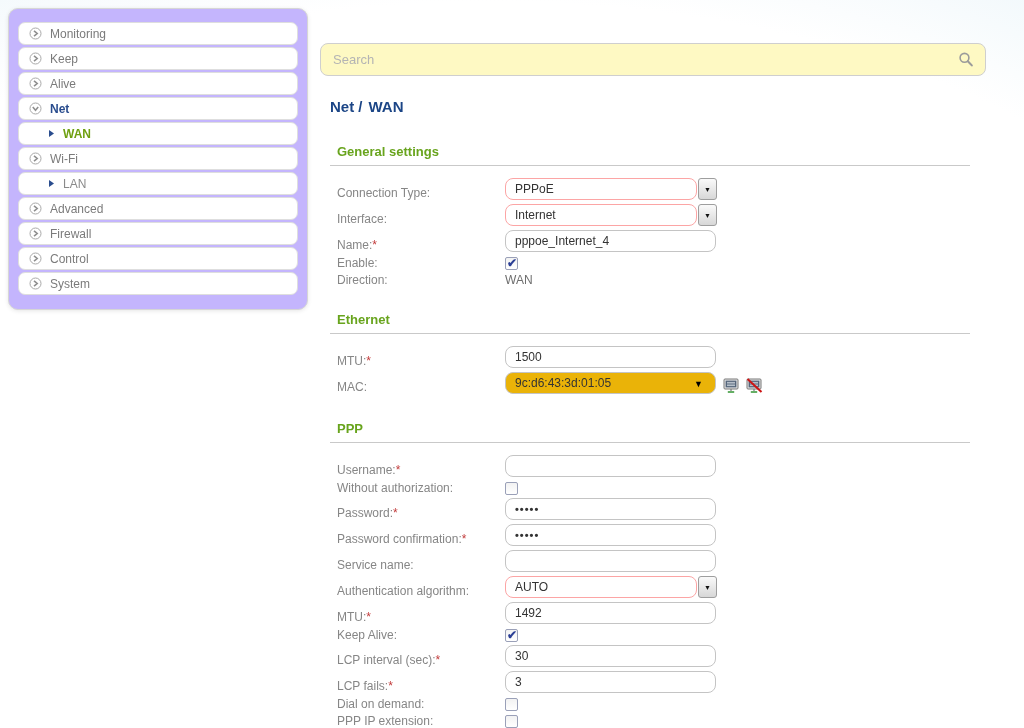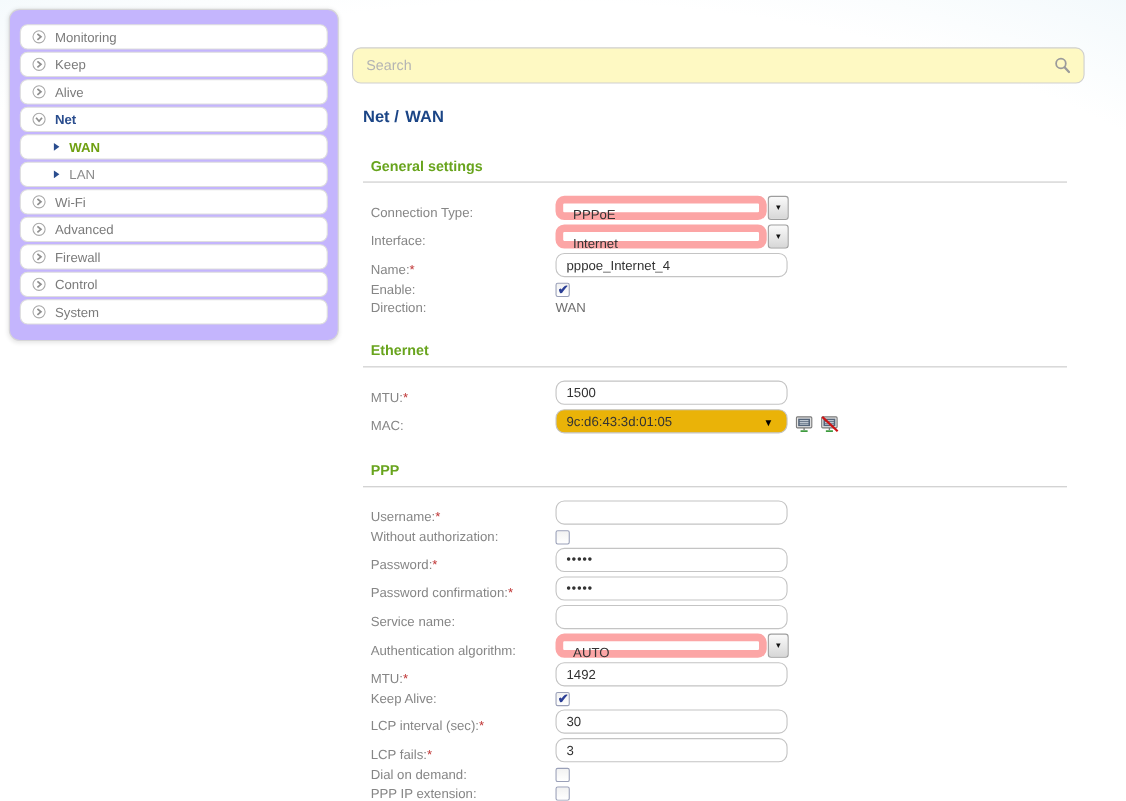--- a/index.html
+++ b/index.html
@@ -62,21 +62,21 @@
   input.text {
     width:211px; height:22px; border:1px solid #c4c4c4; border-radius:8px;
     padding:0 9px; font-size:12px; color:#333; outline:none; background:#fff;
     font-family:"Liberation Sans", sans-serif;
   }
   input.text.pwd { letter-spacing:1px; font-weight:bold; font-size:11px; }
 
   .dropdown { display:flex; align-items:center; cursor:pointer; }
   .dd-value {
     width:192px; height:22px; line-height:20px; background:#fff;
-    border:7px solid #fca5a5; border-radius:8px; padding:0 9px;
+    border:1px solid #fca5a5; border-radius:8px; padding:0 9px;
     font-size:12px; color:#333;
   }
   .dd-btn {
     width:19px; height:22px; margin-left:1px;
     border:1px solid #9e9e9e; border-radius:3px;
     background:linear-gradient(#fafafa,#d7d7d7);
     display:flex; align-items:center; justify-content:center;
   }
   .dd-btn .arr { font-size:7px; color:#111; line-height:1; }
 
@@ -142,36 +142,36 @@
     <span class="lbl">Net</span>
   </div>
   <div class="side-item sub wan">
     <span class="circ">
         <svg width="7" height="9" viewBox="0 0 7 9">
           <path d="M1 1 L6 4.5 L1 8 Z" fill="#2a4d8e"></path>
         </svg>
       </span>
     <span class="lbl">WAN</span>
   </div>
+  <div class="side-item">
+    <span class="circ">
+        <svg width="13" height="13" viewBox="0 0 13 13">
+          <circle cx="6.5" cy="6.5" r="5.5" fill="#fff" stroke="#a9a9a9"></circle>
+          <path d="M5 3.8 L8.2 6.5 L5 9.2" fill="none" stroke="#8f8f8f" stroke-width="1.6"></path>
+        </svg>
+      </span>
+    <span class="lbl">Wi-Fi</span>
+  </div>
   <div class="side-item sub lan">
     <span class="circ">
         <svg width="7" height="9" viewBox="0 0 7 9">
           <path d="M1 1 L6 4.5 L1 8 Z" fill="#2a4d8e"></path>
         </svg>
       </span>
     <span class="lbl">LAN</span>
-  </div>
-  <div class="side-item">
-    <span class="circ">
-        <svg width="13" height="13" viewBox="0 0 13 13">
-          <circle cx="6.5" cy="6.5" r="5.5" fill="#fff" stroke="#a9a9a9"></circle>
-          <path d="M5 3.8 L8.2 6.5 L5 9.2" fill="none" stroke="#8f8f8f" stroke-width="1.6"></path>
-        </svg>
-      </span>
-    <span class="lbl">Wi-Fi</span>
   </div>
   <div class="side-item">
     <span class="circ">
         <svg width="13" height="13" viewBox="0 0 13 13">
           <circle cx="6.5" cy="6.5" r="5.5" fill="#fff" stroke="#a9a9a9"></circle>
           <path d="M5 3.8 L8.2 6.5 L5 9.2" fill="none" stroke="#8f8f8f" stroke-width="1.6"></path>
         </svg>
       </span>
     <span class="lbl">Advanced</span>
   </div>

